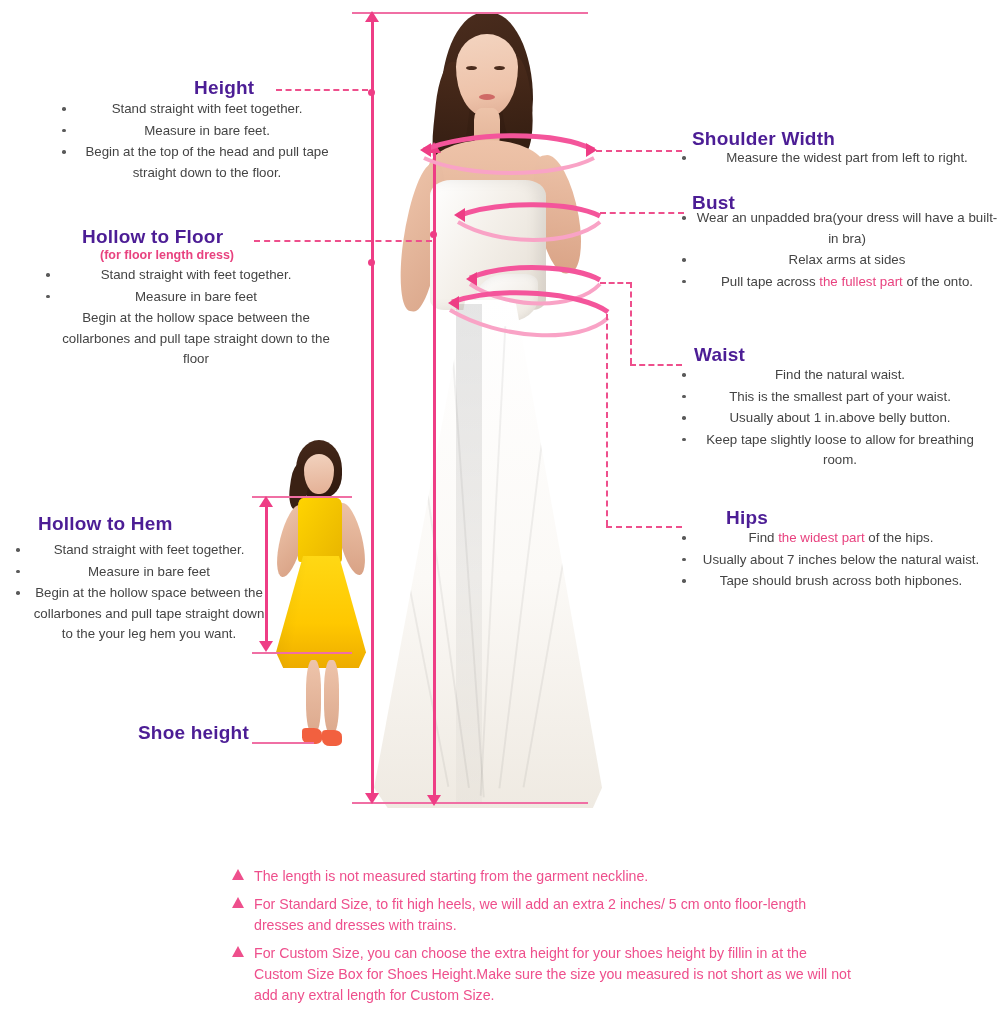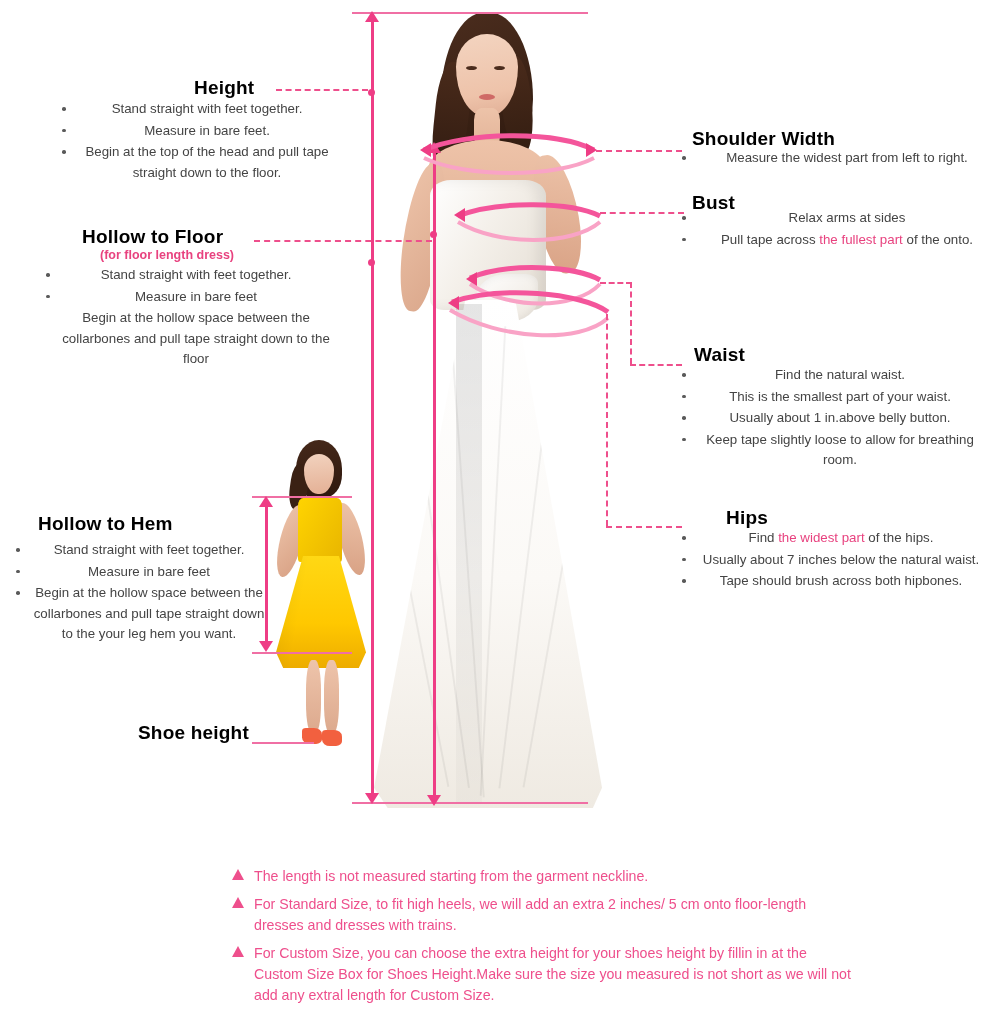--- a/index.html
+++ b/index.html
@@ -18,21 +18,21 @@
     position: absolute;
     left: 0; top: 0;
     width: 1000px;
     height: 1024px;
   }
   .abs { position: absolute; }
 
   
   .heading {
     font-weight: bold;
-    color: #000000;
+    color: #4c1d95;
     font-size: 19px;
     white-space: nowrap;
     letter-spacing: 0.2px;
   }
   .subheading {
     font-weight: bold;
     color: #e8427f;
     font-size: 12.5px;
     white-space: nowrap;
   }
@@ -410,20 +410,21 @@
   <div class="abs heading" style="left:692px;top:128px;">Shoulder Width</div>
   <div class="abs bullets" style="left:680px;top:148px;width:320px;">
     <ul>
       <li>Measure the widest part from left to right.</li>
     </ul>
   </div>
 
   <div class="abs heading" style="left:692px;top:192px;">Bust</div>
   <div class="abs bullets" style="left:680px;top:208px;width:320px;">
     <ul>
+      <li>Wear an unpadded bra(your dress will have a built-in bra)</li>
       <li>Relax arms at sides</li>
       <li><span>Pull tape across </span><span class="pink">the fullest part</span><span> of the onto.</span></li>
     </ul>
   </div>
 
   <div class="abs heading" style="left:694px;top:344px;">Waist</div>
   <div class="abs bullets" style="left:680px;top:365px;width:306px;">
     <ul>
       <li>Find the natural waist.</li>
       <li>This is the smallest part of your waist.</li>

